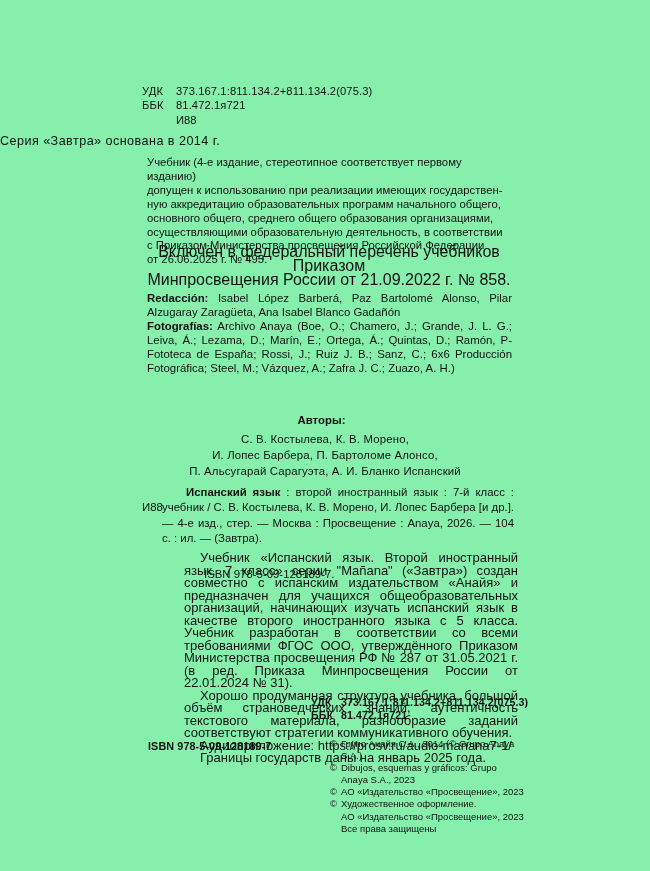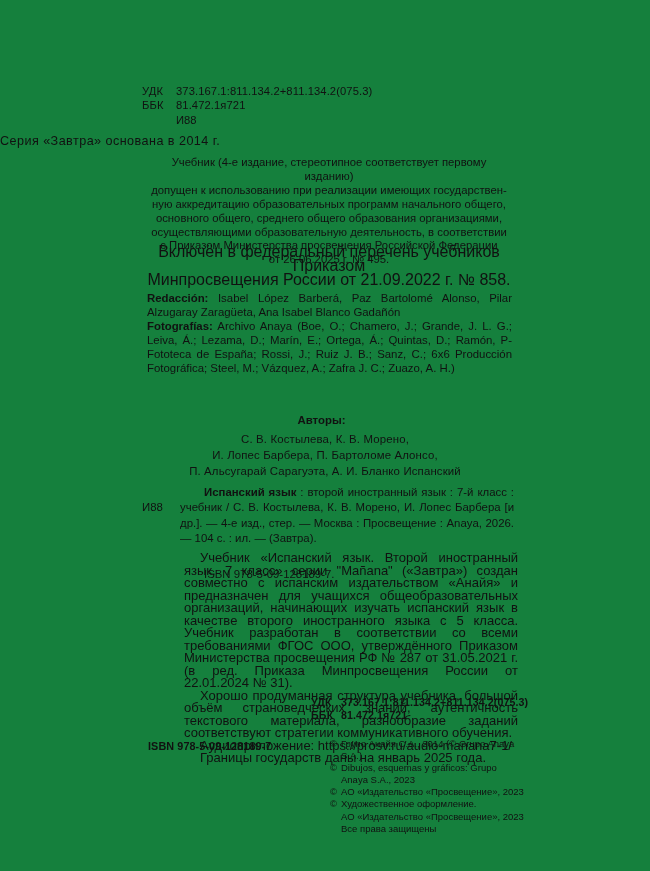--- a/index.html
+++ b/index.html
@@ -13,21 +13,21 @@
     height: 871px;
     font-family: "Liberation Sans", "DejaVu Sans", sans-serif;
     color: #111111;
     -webkit-font-smoothing: antialiased;
   }
   .page {
     position: relative;
     width: 650px;
     height: 871px;
     overflow: hidden;
-    background: #15803d;
+    background: #86efac;
   }
 
   
   .b { font-weight: bold; }
 
   
   .class-block {
     position: absolute;
     left: 142px;
     top: 84px;
@@ -55,21 +55,20 @@
   }
 
   
   .approval {
     position: absolute;
     left: 147px;
     top: 156px;
     width: 364px;
     font-size: 11.3px;
     line-height: 13.9px;
-    text-align: center;
   }
   .approval p { margin: 0; }
 
   .included {
     position: absolute;
     left: 147px;
     top: 245px;
     width: 364px;
     font-size: 16px;
     line-height: 13.9px;
@@ -119,21 +118,21 @@
     line-height: 15.4px;
   }
   .record-sigil {
     position: absolute;
     left: 0;
     top: 15.4px;
     width: 30px;
     font-size: 11.4px;
   }
   .record-body {
-    margin-left: 38px;
+    margin-left: 20px;
     text-align: justify;
     text-justify: inter-word;
   }
   .record-body .first { text-indent: 24px; }
   .record-body p { margin: 0; }
   .record-isbn { margin-left: 38px; text-indent: 24px; margin-top: 20px; }
 
   
   .annotation {
     position: absolute;

